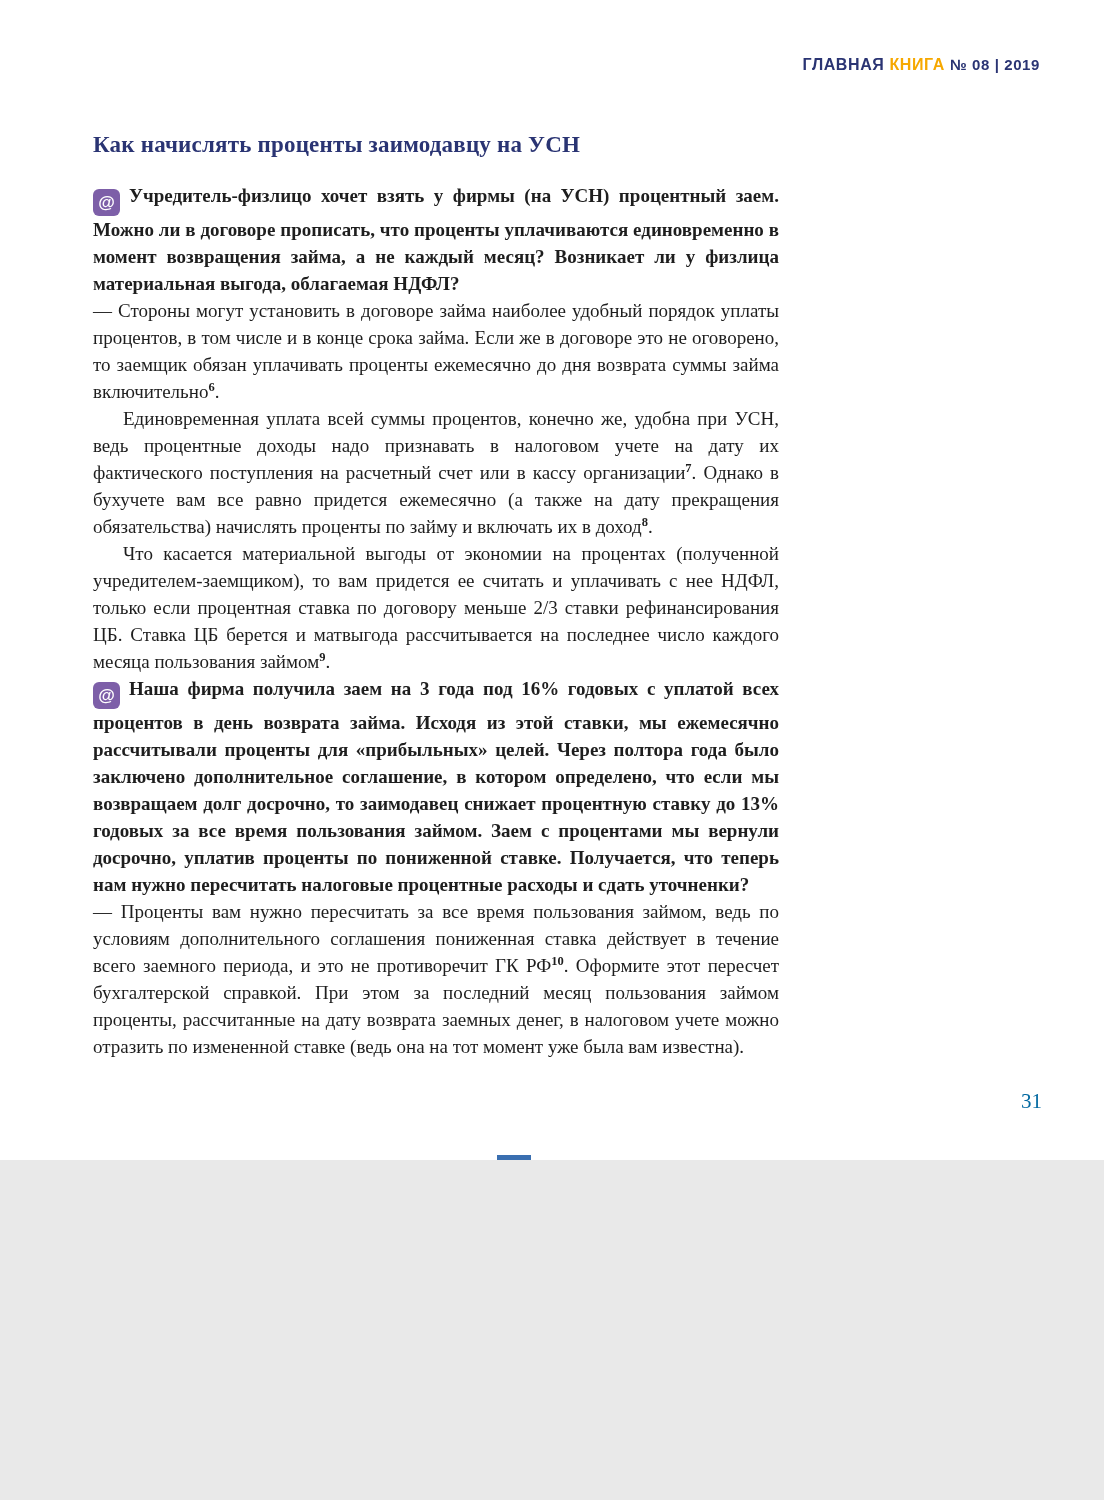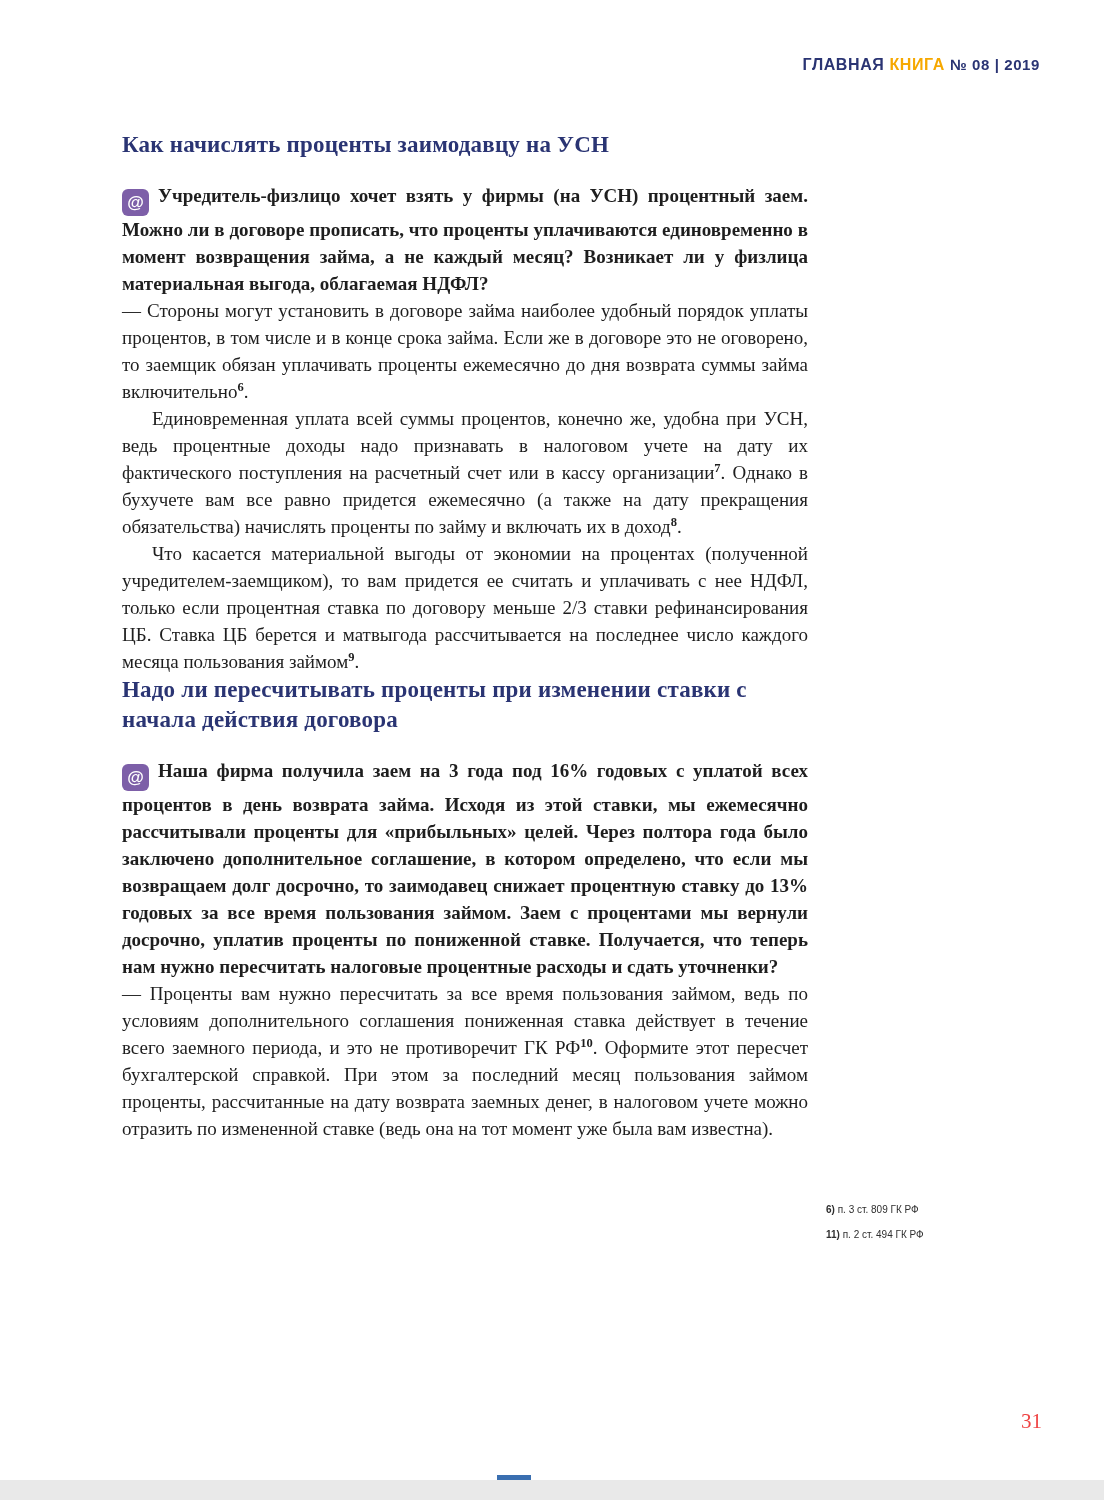--- a/index.html
+++ b/index.html
@@ -1,19 +1,19 @@
 <!DOCTYPE html>
 <html><head>
 <meta charset="utf-8">
 <style>
   html, body { margin: 0; padding: 0; background: #e9e9e9; }
   .page {
     position: relative;
     width: 1104px;
-    height: 1480px;
+    height: 1160px;
     margin: 0 auto;
     background: #ffffff;
     overflow: hidden;
     font-family: "Liberation Serif", "DejaVu Serif", serif;
   }
 
   
   .header {
     position: absolute;
     top: 56px;
@@ -31,21 +31,20 @@
   
   .main {
     position: absolute;
     left: 93px;
     top: 130px;
     width: 686px;
     color: #1e1e1e;
     font-size: 19px;
     line-height: 27px;
     text-align: justify;
-    margin-left: 29px;
   }
   h1.section-title {
     font-size: 23px;
     line-height: 30px;
     color: #2a3473;
     margin: 0 0 22px 0;
     font-weight: bold;
     text-align: left;
     letter-spacing: 0.2px;
   }
@@ -104,21 +103,21 @@
   }
   .footnote { margin-bottom: 6px; }
   .fn-num { font-weight: bold; }
 
   
   .page-number {
     position: absolute;
     right: 62px;
     bottom: 46px;
     font-size: 21px;
-    color: #ef4444;
+    color: #0369a1;
     font-family: "Liberation Serif", "DejaVu Serif", serif;
   }
 
   
   .print-mark {
     position: absolute;
     left: 497px;
     bottom: 0;
     width: 34px;
     height: 5px;
@@ -137,21 +136,20 @@
     <h1 class="section-title">Как начислять проценты заимодавцу на УСН</h1>
 
     <p class="question"><span class="at-badge">@</span><span>Учредитель-физлицо хочет взять у фирмы (на УСН) процентный заем. Можно ли в договоре прописать, что проценты уплачиваются единовременно в момент возвращения займа, а не каждый месяц? Возникает ли у физлица материальная выгода, облагаемая НДФЛ?</span></p>
 
     <p class="body-p"><span>— Стороны могут установить в договоре займа наиболее удобный порядок уплаты процентов, в том числе и в конце срока займа. Если же в договоре это не оговорено, то заемщик обязан уплачивать проценты ежемесячно до дня возврата суммы займа включительно</span><sup class="ref">6</sup><span>.</span></p>
 
     <p class="body-p indent"><span>Единовременная уплата всей суммы процентов, конечно же, удобна при УСН, ведь процентные доходы надо признавать в налоговом учете на дату их фактического поступления на расчетный счет или в кассу организации</span><sup class="ref">7</sup><span>. Однако в бухучете вам все равно придется ежемесячно (а также на дату прекращения обязательства) начислять проценты по займу и включать их в доход</span><sup class="ref">8</sup><span>.</span></p>
 
     <p class="body-p indent"><span>Что касается материальной выгоды от экономии на процентах (полученной учредителем-заемщиком), то вам придется ее считать и уплачивать с нее НДФЛ, только если процентная ставка по договору меньше 2/3 ставки рефинансирования ЦБ. Ставка ЦБ берется и матвыгода рассчитывается на последнее число каждого месяца пользования займом</span><sup class="ref">9</sup><span>.</span></p>
 
-    <h1 class="section-title section2-title">Надо ли пересчитывать проценты при изменении ставки с начала действия договора</h1>
 
     <p class="question"><span class="at-badge">@</span><span>Наша фирма получила заем на 3 года под 16% годовых с уплатой всех процентов в день возврата займа. Исходя из этой ставки, мы ежемесячно рассчитывали проценты для «прибыльных» целей. Через полтора года было заключено дополнительное соглашение, в котором определено, что если мы возвращаем долг досрочно, то заимодавец снижает процентную ставку до 13% годовых за все время пользования займом. Заем с процентами мы вернули досрочно, уплатив проценты по пониженной ставке. Получается, что теперь нам нужно пересчитать налоговые процентные расходы и сдать уточненки?</span></p>
 
     <p class="body-p"><span>— Проценты вам нужно пересчитать за все время пользования займом, ведь по условиям дополнительного соглашения пониженная ставка действует в течение всего заемного периода, и это не противоречит ГК РФ</span><sup class="ref">10</sup><span>. Оформите этот пересчет бухгалтерской справкой. При этом за последний месяц пользования займом проценты, рассчитанные на дату возврата заемных денег, в налоговом учете можно отразить по измененной ставке (ведь она на тот момент уже была вам известна).</span></p>
 
   </div>
 
 
   <div class="footnotes">
     <div class="footnote"><span class="fn-num">6)</span> <span>п. 3 ст. 809 ГК РФ</span></div>

